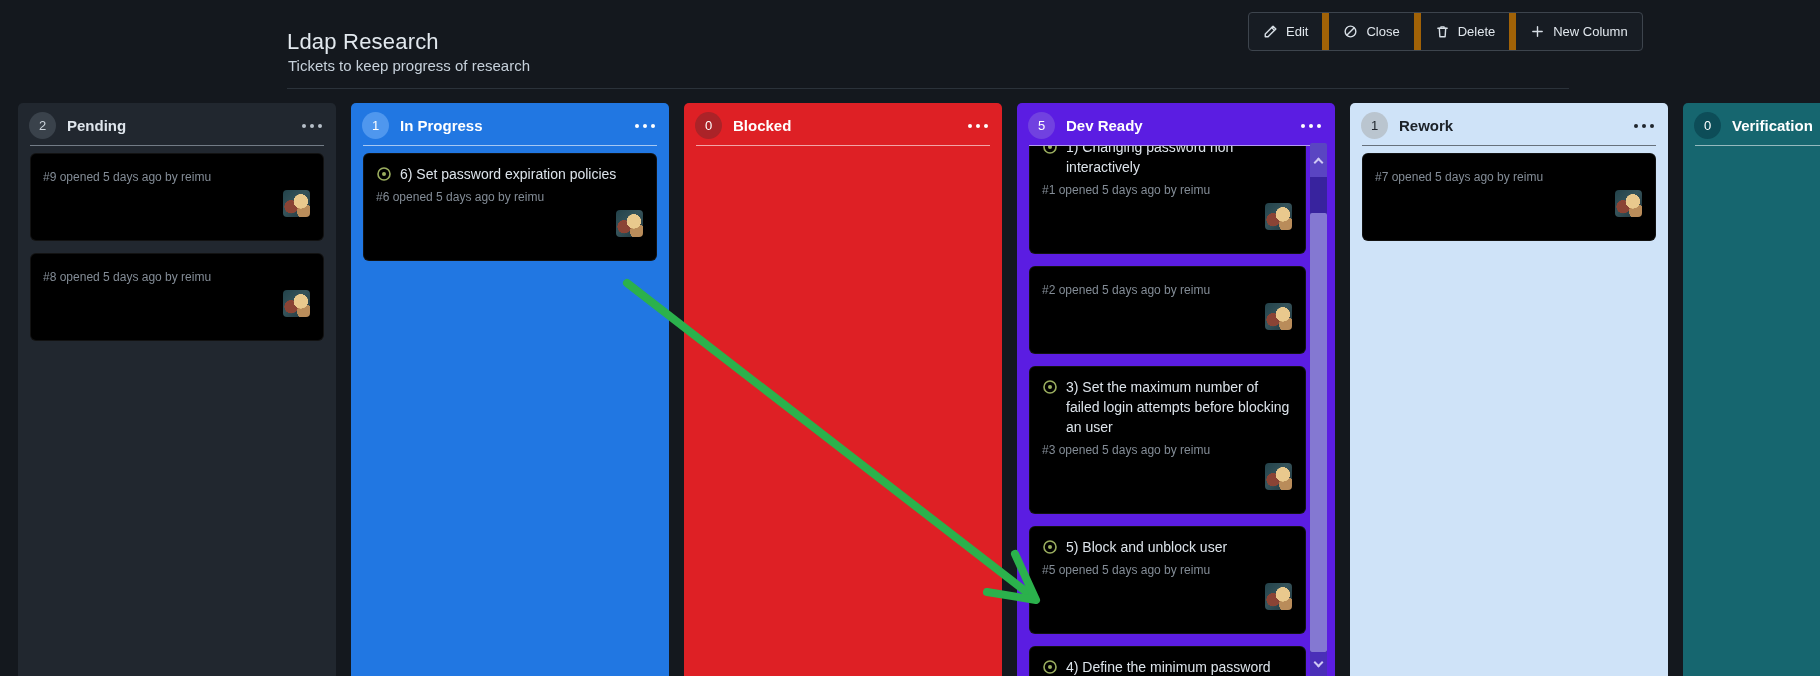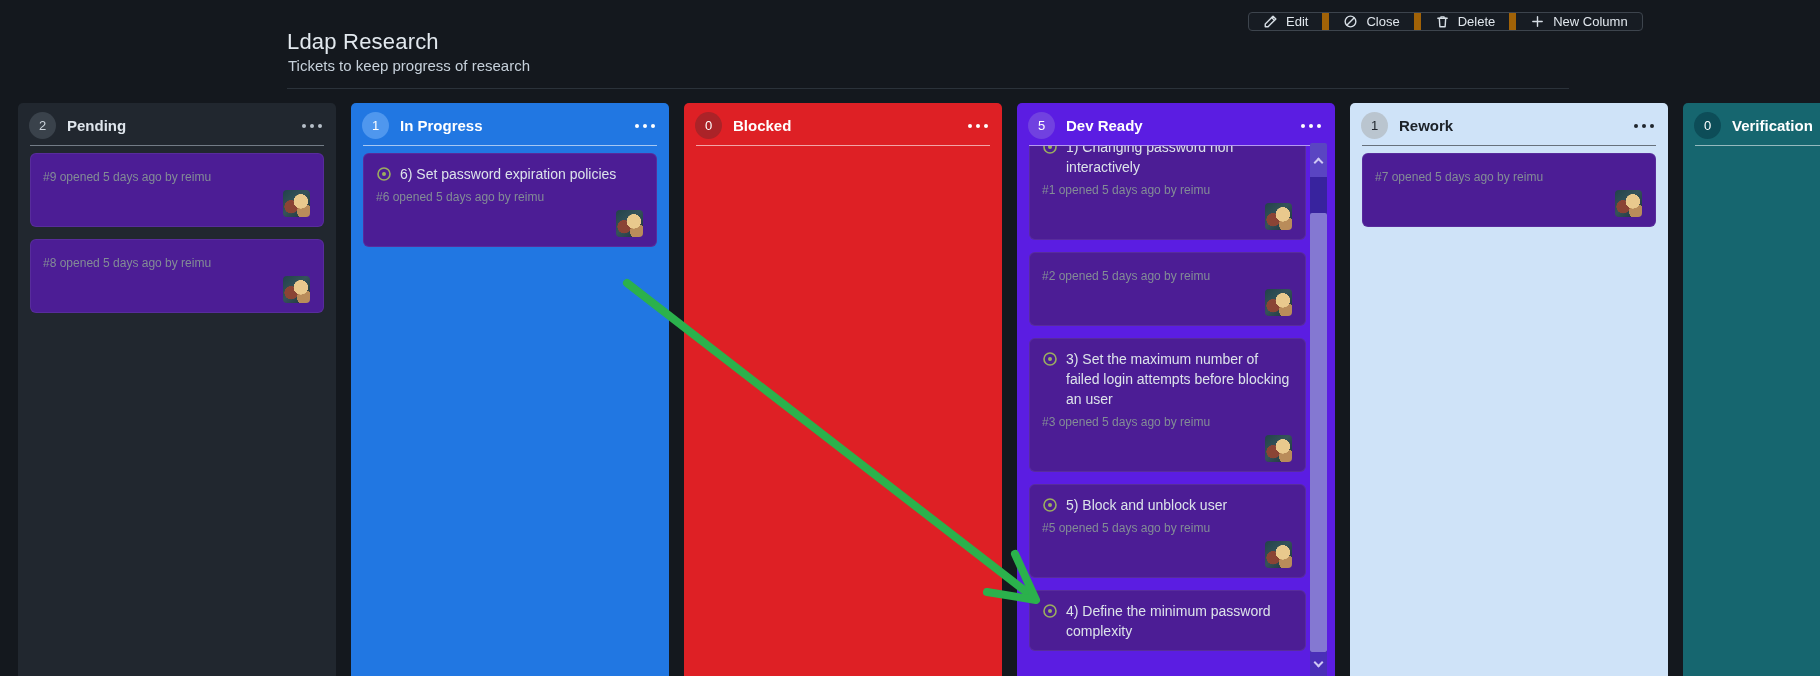--- a/index.html
+++ b/index.html
@@ -8,40 +8,40 @@
     position:relative; overflow:hidden;
     background:#14181e; color:#dce3ea;
     font-family:"Liberation Sans", sans-serif;
   }
 
   
   .page-title { position:absolute; left:287px; top:10px; font-size:22px; font-weight:400; color:#e2e8ee; letter-spacing:.2px;margin-top:19px; }
   .page-subtitle { position:absolute; left:288px; top:57px; font-size:15px; color:#c6d0da; }
   .header-rule { position:absolute; top:88px; left:287px; width:1282px; height:1px; background:#2b323a; }
 
-  .btn-group { position:absolute; top:12px; left:1248px; height:19px; display:flex; border:1px solid #3d444d; border-radius:4px; background:#171c23; }
+  .btn-group { position:absolute; top:12px; left:1248px; height:39px; display:flex; border:1px solid #3d444d; border-radius:4px; background:#171c23; }
   .btn { display:flex; align-items:center; gap:8px; padding:0 14px; font-size:13px; color:#e1e7ed; cursor:pointer; white-space:nowrap; }
   .btn + .btn { border-left:7px solid #a16207; }
   .btn svg { width:15px; height:15px; stroke:#d7dee5; fill:none; stroke-width:1.5; stroke-linecap:round; stroke-linejoin:round; }
 
   
   .board { position:absolute; top:103px; left:0; width:1820px; height:600px; display:flex; gap:15px; padding-left:18px; overflow:hidden; }
   .column { flex:0 0 318px; width:318px; border-radius:5px; background:var(--bg); color:var(--fg); position:relative; }
   .col-header { height:37px; margin-top:4px; display:flex; align-items:center; gap:11px; padding:0 12px 0 11px; }
   .badge { width:27px; height:27px; border-radius:50%; background:var(--badge-bg); color:var(--badge-fg); font-size:13px; display:flex; align-items:center; justify-content:center; flex:0 0 27px; }
   .col-title { flex:1; font-size:15px; font-weight:600; }
   .col-menu { display:flex; gap:4px; padding:5px 2px; cursor:pointer; }
   .col-menu i { width:4px; height:4px; border-radius:50%; background:var(--menu); }
   .col-divider { height:1px; background:var(--divider); margin:1px 12px 0; }
 
   .cards { padding:7px 12px 12px; display:flex; flex-direction:column; gap:12px; }
   .column.has-scrollbar .cards { padding-right:29px; overflow:hidden; max-height:533px; }
   .cards.clipped > .card:first-child { margin-top:-27px; }
 
-  .card { background:#4c1d95; border:1px solid rgba(255,255,255,.07); border-radius:6px; padding:10px 12px 9px; display:flex; flex-direction:column; cursor:pointer; }
+  .card { background:#000000; border:1px solid rgba(255,255,255,.07); border-radius:6px; padding:10px 12px 23px; display:flex; flex-direction:column; cursor:pointer; }
   .card-top { display:flex; gap:8px; align-items:flex-start; }
   .issue-icon { flex:0 0 16px; width:16px; height:16px; margin-top:2px; }
   .card-title { font-size:14px; line-height:20px; color:#dce3ea; }
   .card-meta { font-size:12px; line-height:19px; color:#838c96; margin-top:4px; }
   .avatar { width:27px; height:27px; border-radius:4px; margin:3px 1px 0 auto; flex:0 0 auto;
     background:
       radial-gradient(circle at 66% 42%, #e9c98d 0 30%, rgba(0,0,0,0) 31%),
       radial-gradient(circle at 30% 62%, #8a4435 0 26%, rgba(0,0,0,0) 27%),
       radial-gradient(circle at 78% 78%, #b98c5a 0 24%, rgba(0,0,0,0) 25%),
       linear-gradient(135deg, #22424a 0%, #35535a 45%, #1d3138 100%);

